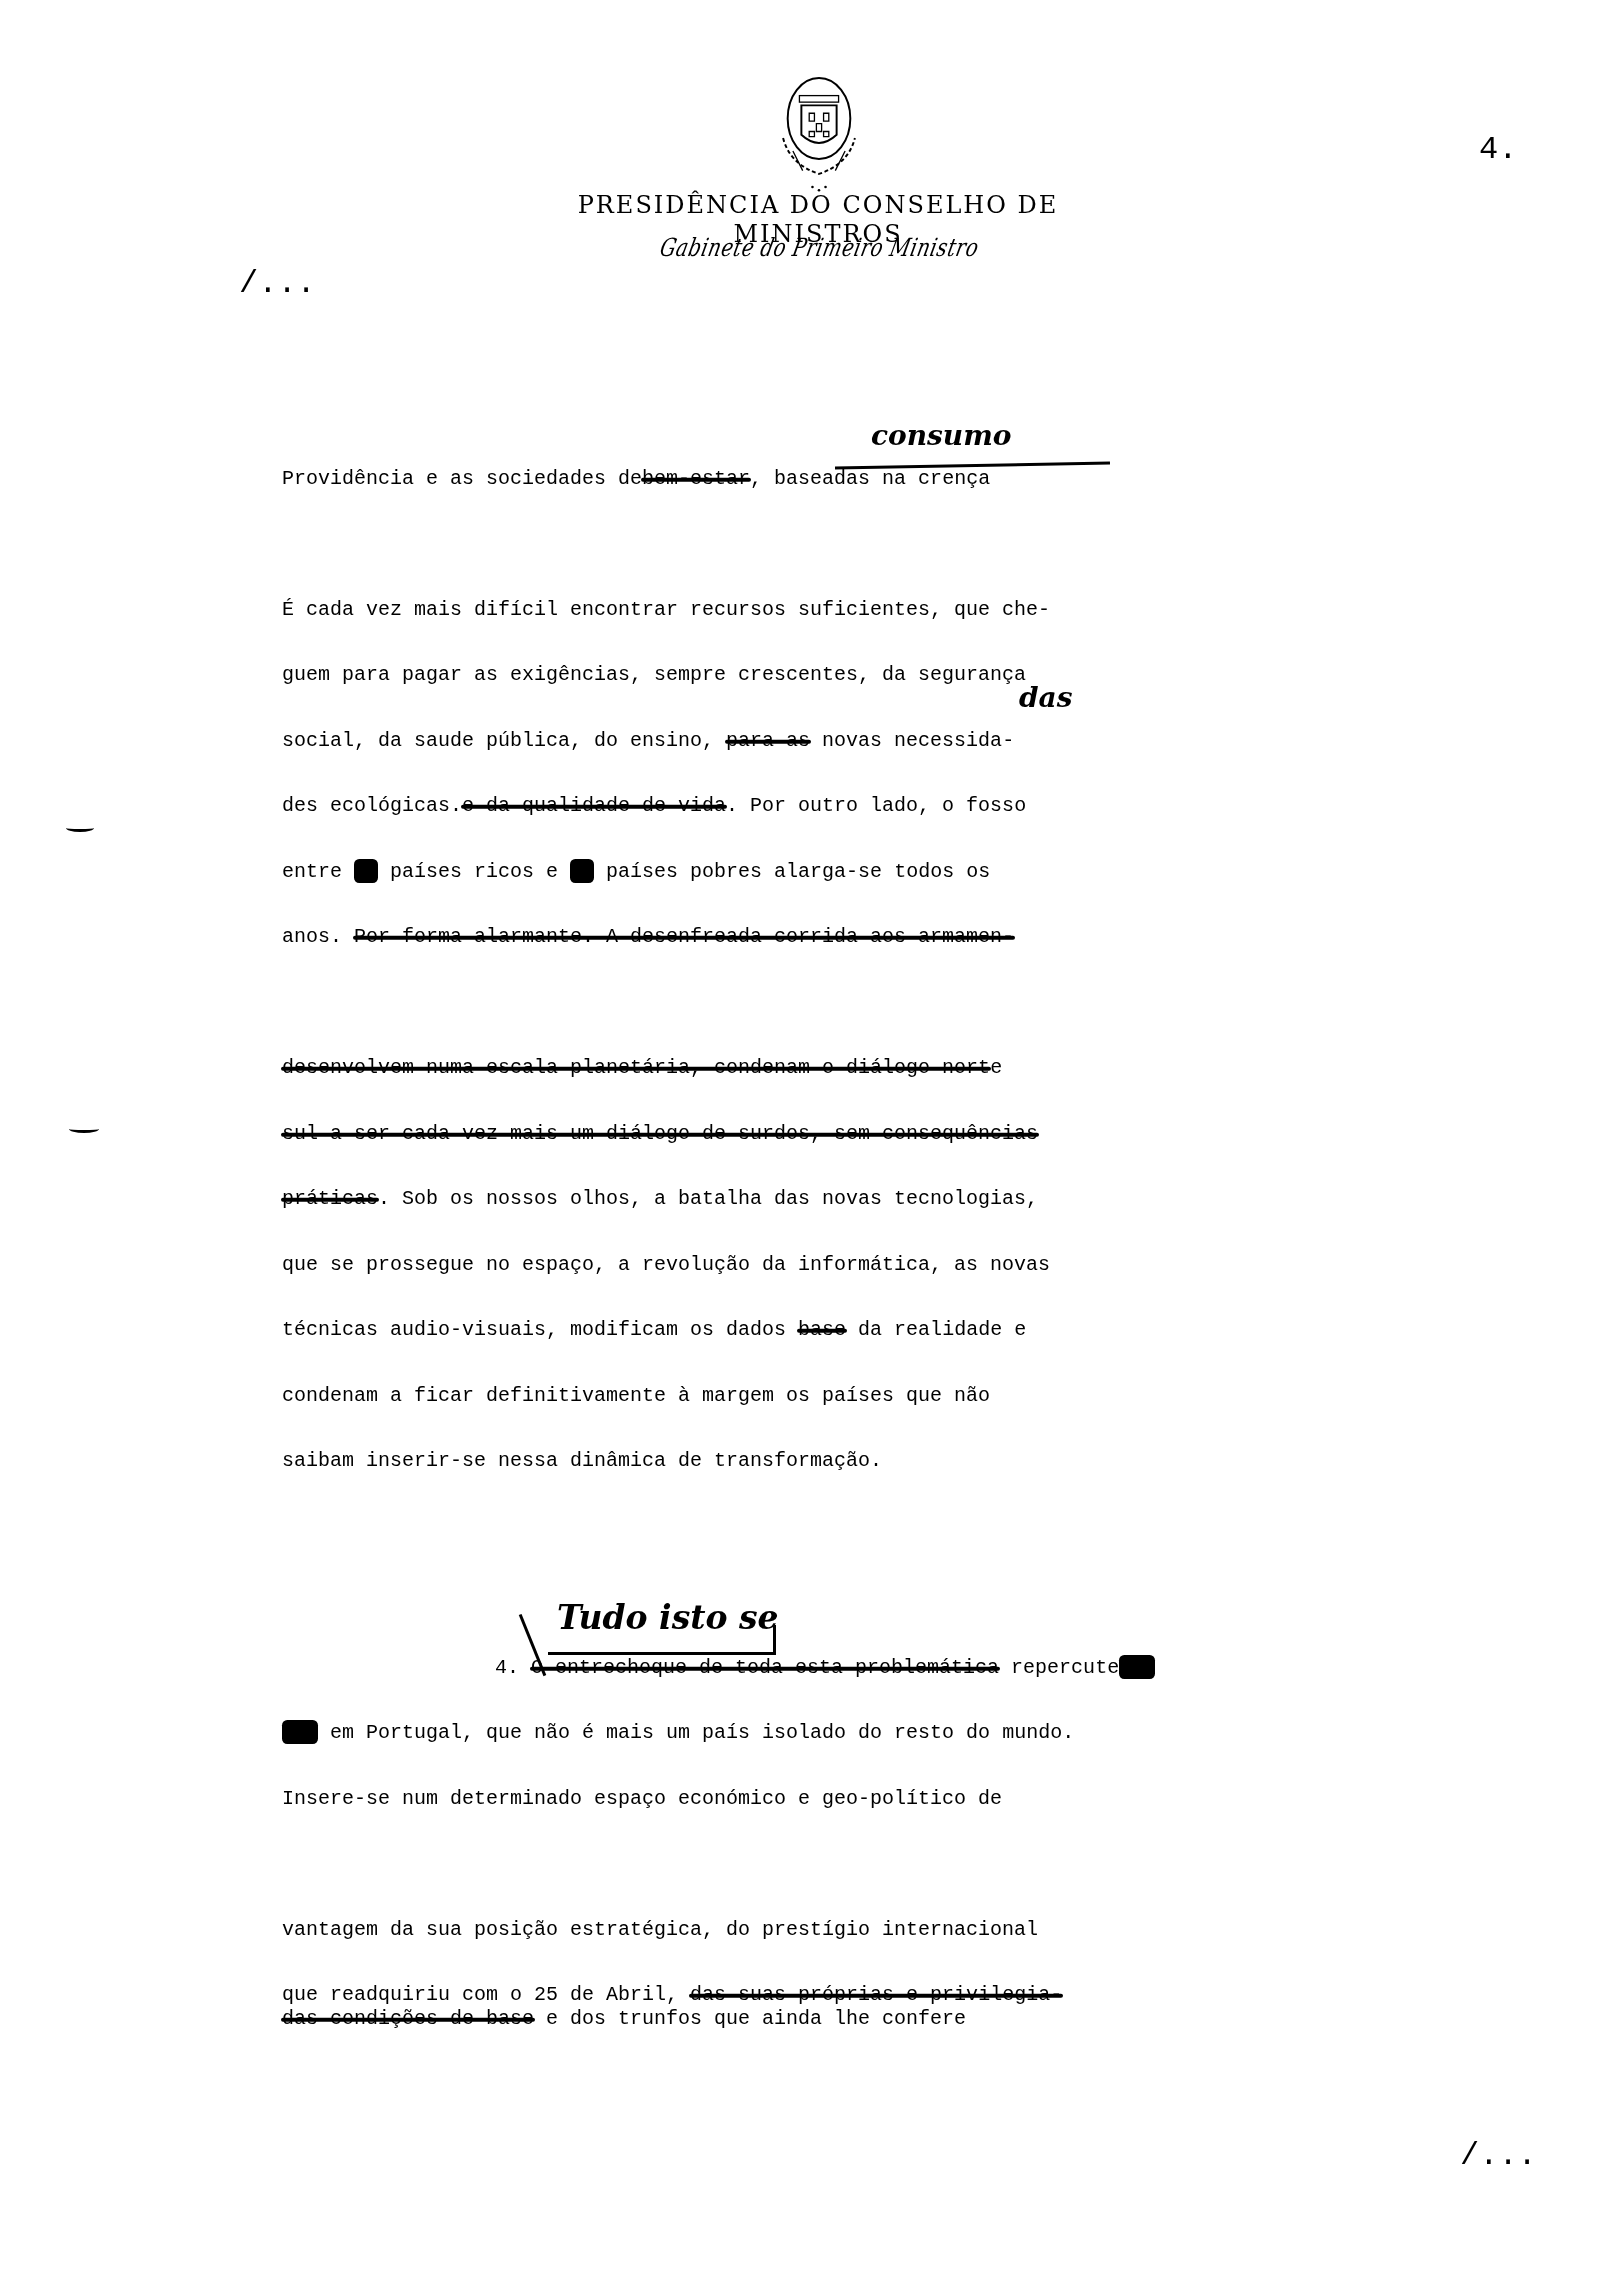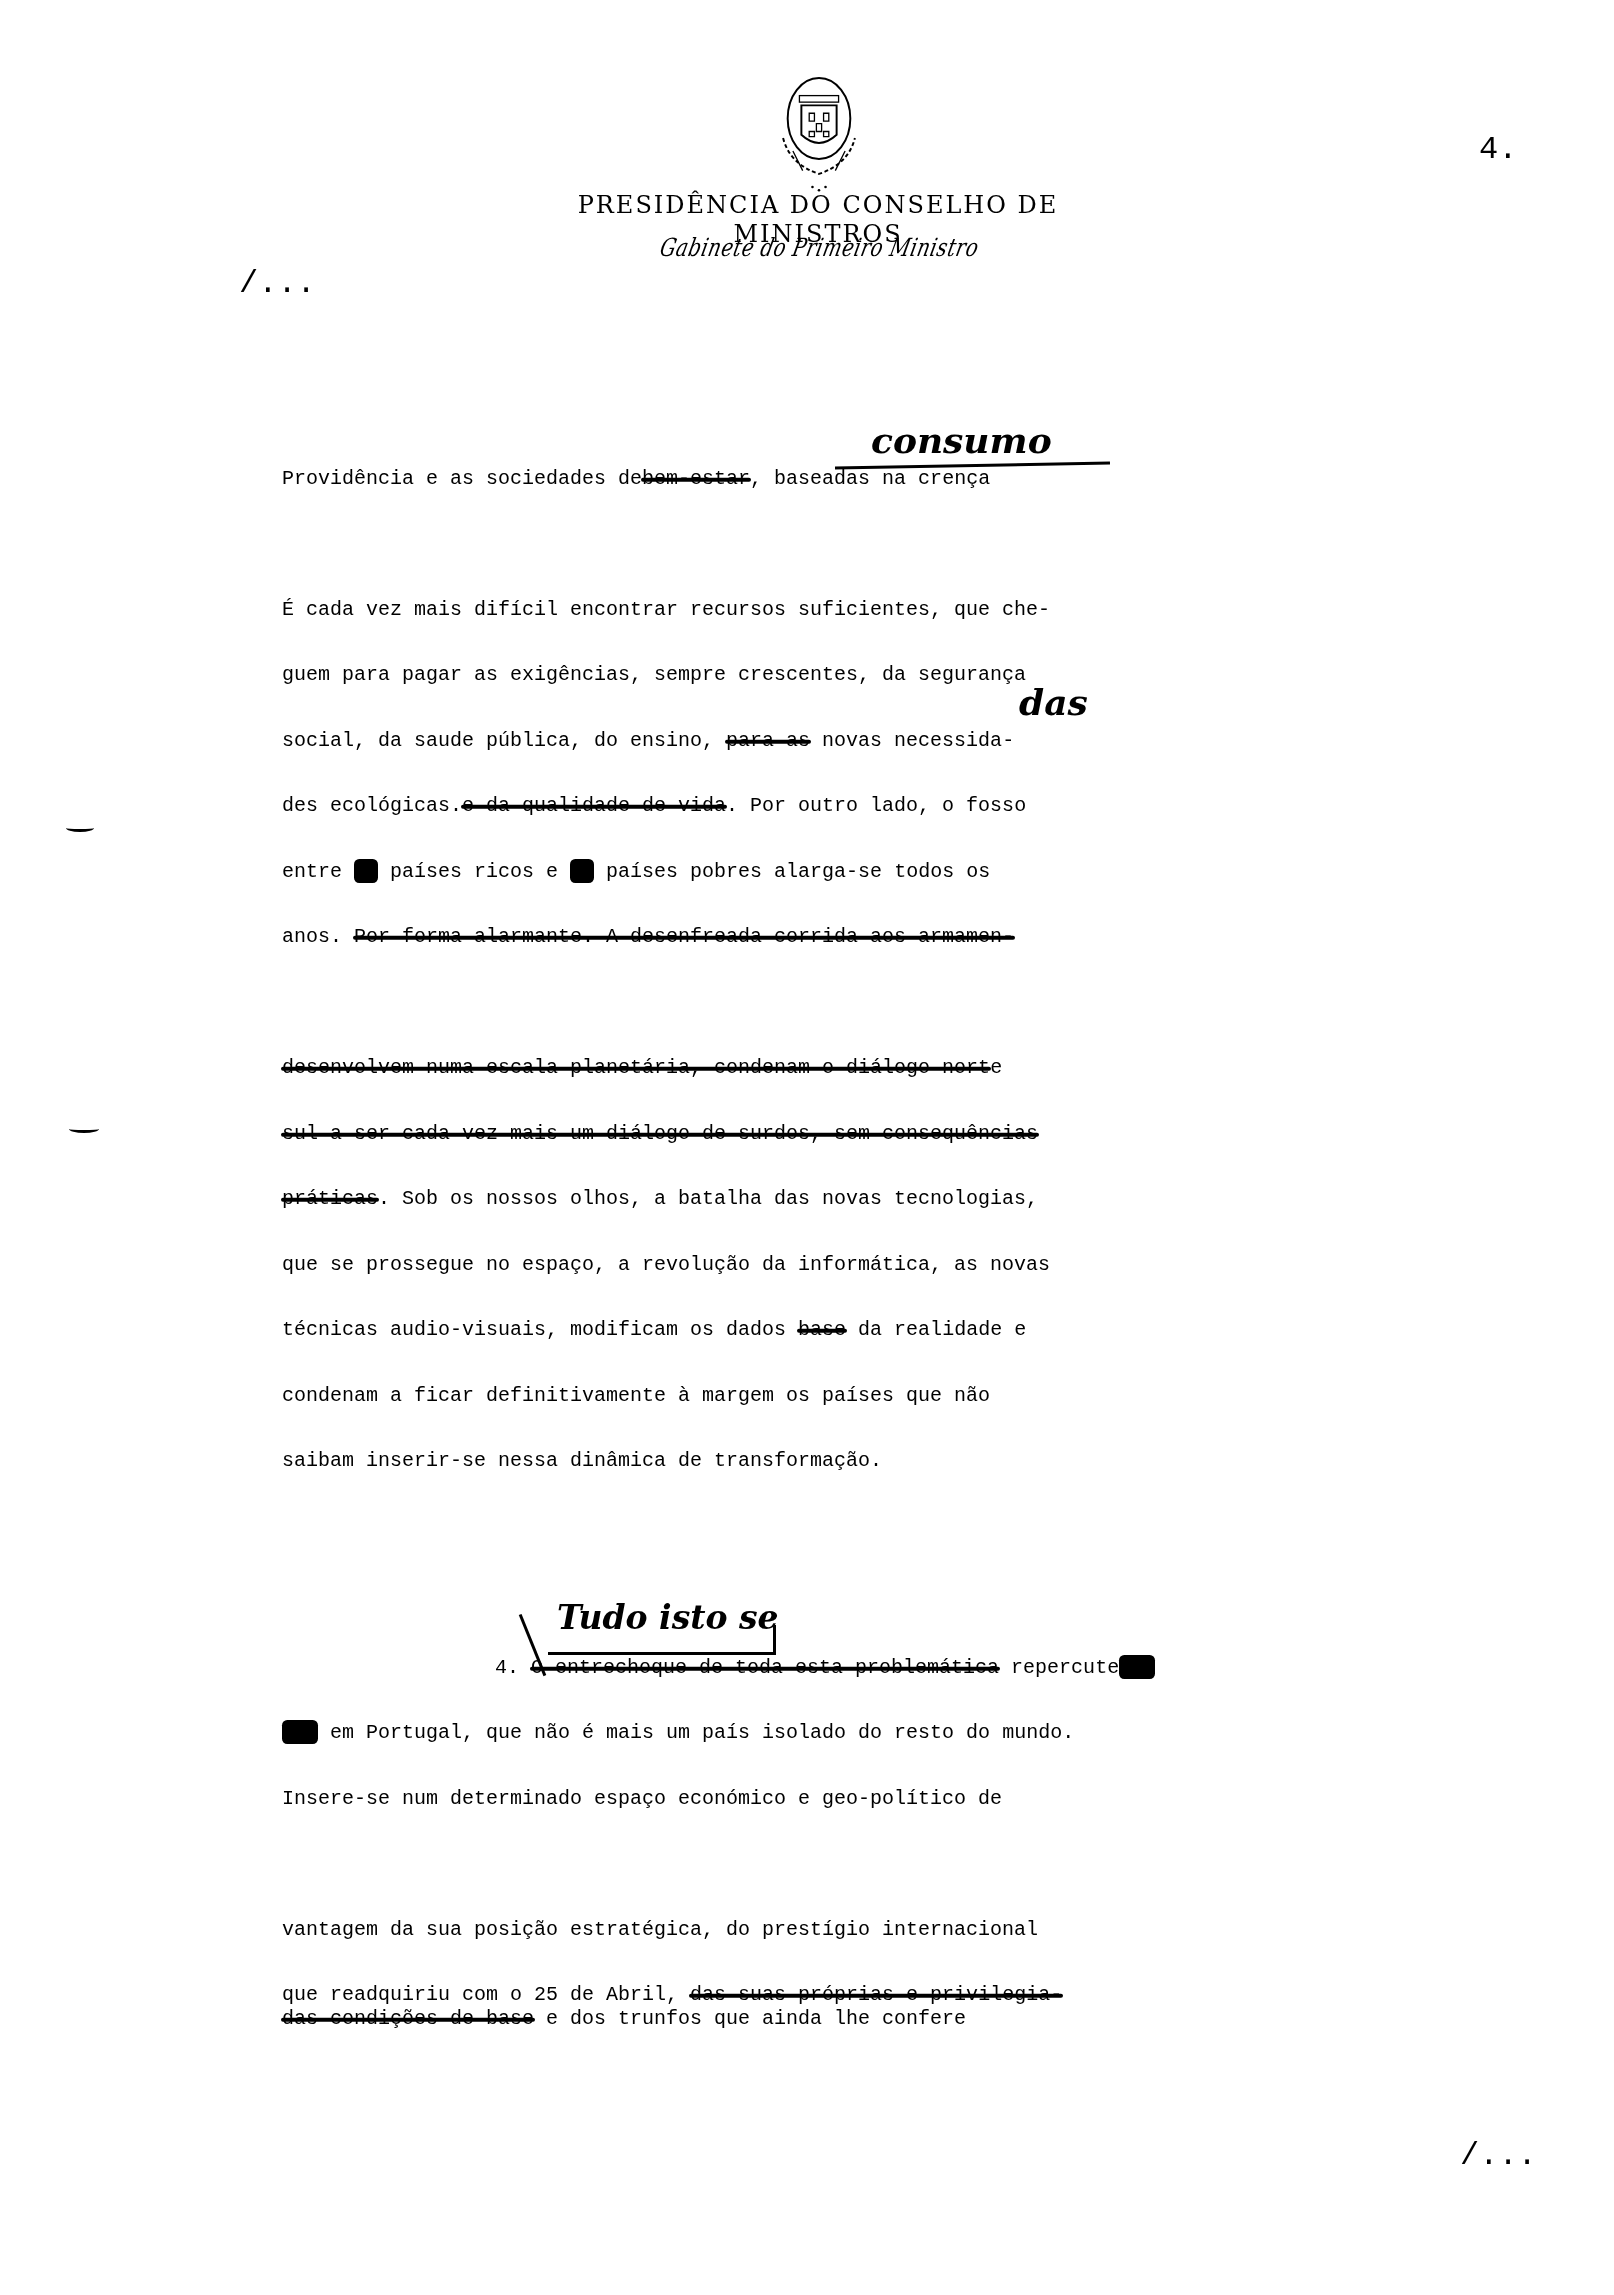--- a/index.html
+++ b/index.html
@@ -14,21 +14,21 @@
     transform: skewX(-12deg) scaleX(0.78); letter-spacing: 0.7px; }
   .pagenum { position: absolute; left: 1479px; top: 131px; font-family: "Liberation Mono", monospace; font-size: 32px; }
   .cont { font-family: "Liberation Mono", monospace; font-size: 32px; }
   .tline { position: absolute; left: 282px; font-family: "Liberation Mono", monospace;
     font-size: 20px; line-height: 39px; white-space: pre; }
   .struck { position: relative; }
   .struck::after { content: ""; position: absolute; left: -1.3px; right: -1.3px; top: 50%; height: 4.6px;
     background: #000; border-radius: 2px; transform: translateY(-1.3px); }
   .blot { display: inline-block; position: relative; }
   .blot::after { content: ""; position: absolute; left: 0; right: 0; top: 18%; bottom: 20%; background: #000; border-radius: 5.2px; }
-  .hand { position: absolute; font-family: "DejaVu Serif", serif; font-style: italic; font-weight: bold; font-size: 36px; white-space: pre; }
+  .hand { position: absolute; font-family: "DejaVu Serif", serif; font-style: italic; font-weight: bold; font-size: 28px; white-space: pre; }
   .mark { position: absolute; border-bottom: 3.3px solid #000; border-radius: 0 0 50% 50%; height: 5.2px; }
   .caret-line { position: absolute; background: #000; }
 </style>
 </head>
 <body>
 
 <div class="page">
 
   <svg class="crest" viewBox="0 0 190 200">
     <ellipse cx="95" cy="80" rx="48" ry="62" fill="none" stroke="#000" stroke-width="3"></ellipse>

